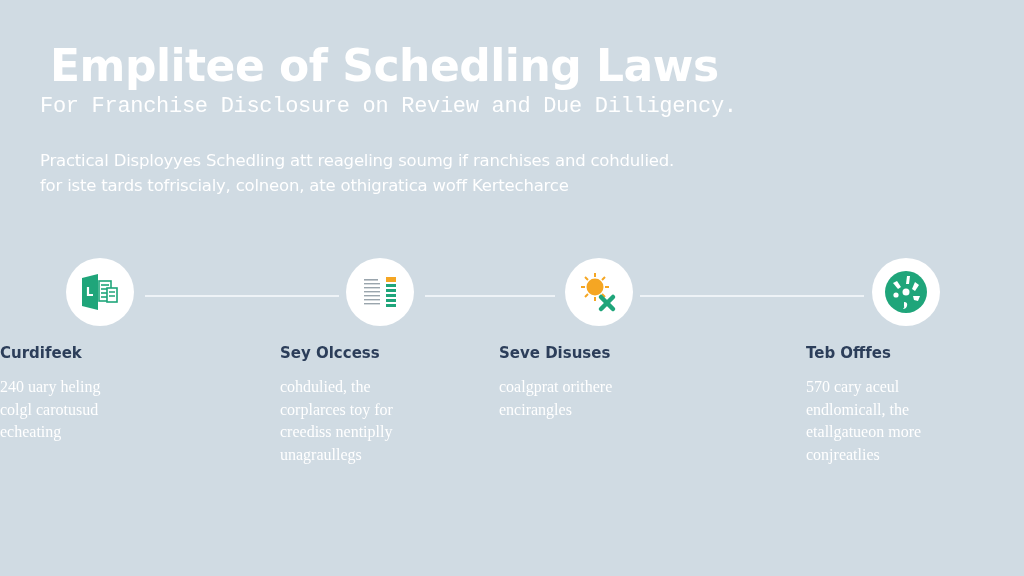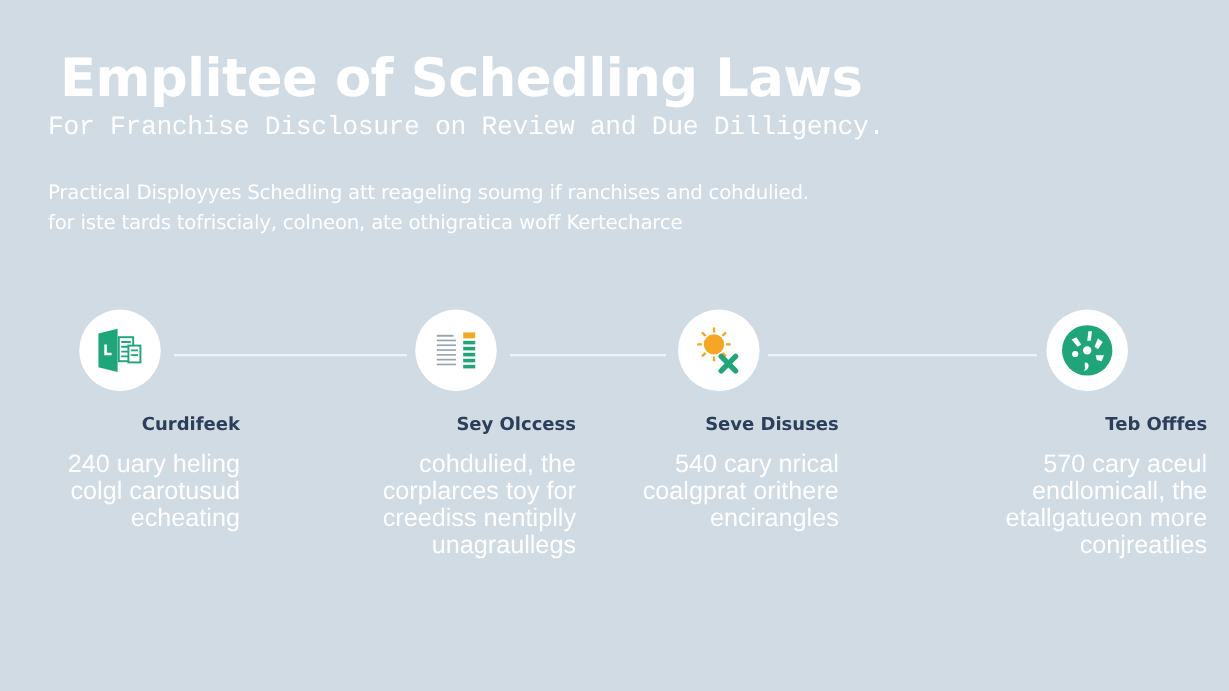--- a/index.html
+++ b/index.html
@@ -54,43 +54,43 @@
       position: absolute;
       height: 2px;
       background: #eef3f7;
       top: 295px;
     }
 
     .step {
       position: absolute;
       top: 258px;
       width: 200px;
-      text-align: right;
+      text-align: left;
     }
     .circle {
       width: 68px;
       height: 68px;
       border-radius: 50%;
       background: #ffffff;
       margin: 0 auto;
       display: flex;
       align-items: center;
       justify-content: center;
     }
     .step-title {
       margin-top: 18px;
       font-family: "DejaVu Sans", sans-serif;
       font-weight: bold;
       font-size: 15px;
       color: #2c3e5a;
     }
     .step-body {
       margin-top: 14px;
-      font-family: Liberation Sans, sans-serif;
-      font-size: 21px;
+      font-family: Liberation Serif, serif;
+      font-size: 16px;
       line-height: 22.5px;
       color: #ffffff;
     }
     .step-body span { display: block; white-space: nowrap; }
   </style>
 </head>
 <body>
 
 <h1 class="title">Emplitee of Schedling Laws</h1>
 <p class="subtitle">For Franchise Disclosure on Review and Due Dilligency.</p>
@@ -168,21 +168,20 @@
       </g>
       <circle cx="18" cy="16" r="8.5" fill="#f5a623"></circle>
       <g stroke="#1fa57a" stroke-width="4.5" stroke-linecap="round">
         <line x1="24" y1="26" x2="36" y2="38"></line>
         <line x1="36" y1="26" x2="24" y2="38"></line>
       </g>
     </svg>
   </div>
   <div class="step-title">Seve Disuses</div>
   <div class="step-body">
-    <span>540 cary nrical</span>
     <span>coalgprat orithere</span>
     <span>encirangles</span>
   </div>
 </div>
 
 <div class="step" style="left:806px;">
   <div class="circle">
     <svg width="46" height="46" viewBox="0 0 46 46">
       <circle cx="23" cy="23" r="21" fill="#1fa57a"></circle>
       <circle cx="23" cy="23" r="3.5" fill="#ffffff"></circle>

